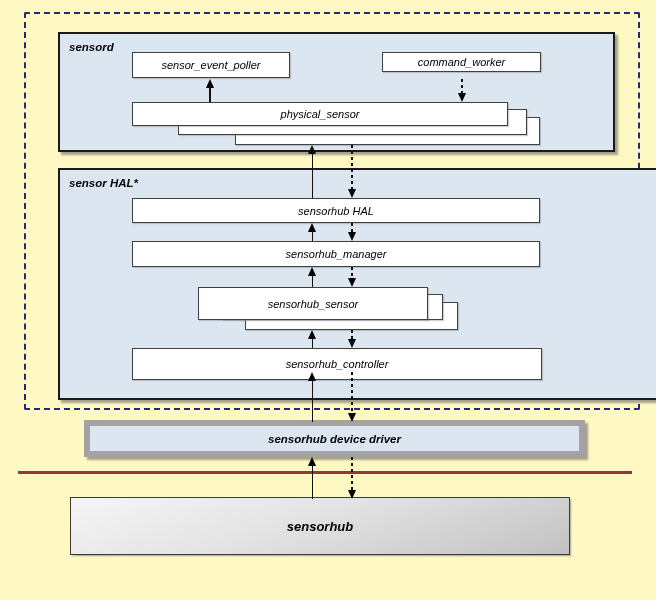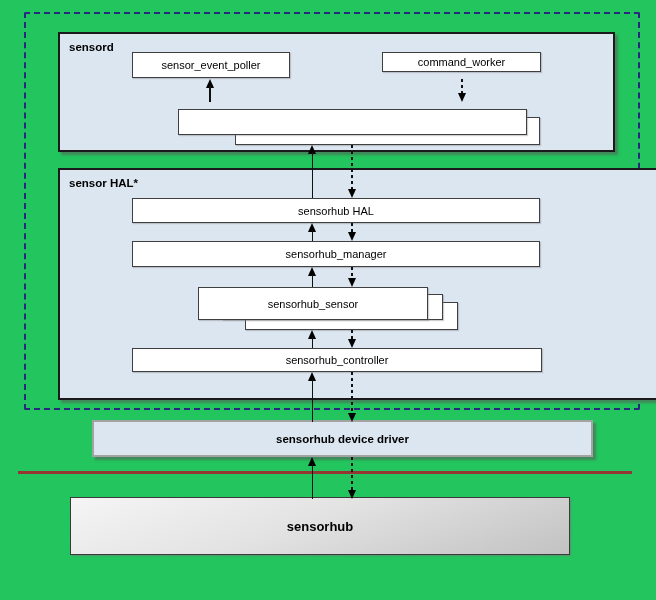--- a/index.html
+++ b/index.html
@@ -1,18 +1,18 @@
 <!DOCTYPE html>
 <html><head>
 <meta charset="utf-8">
 <style>
   html,body{margin:0;padding:0;background:#fff;}
   #stage{
-    position:relative;width:656px;height:600px;background:#22c55e;overflow:hidden;
-    font-family:"Liberation Sans","DejaVu Sans",sans-serif;color:#000;
+    position:relative;width:656px;height:600px;background:#fef9c3;overflow:hidden;
+    font-family:"Liberation Sans","DejaVu Sans",sans-serif;color:#000;font-style:italic;
   }
   
   .dashed-frame{
     position:absolute;left:24px;top:12px;width:612px;height:394px;
     border:2px dashed #28287f;border-radius:2px;background:transparent;
   }
   
   .container-box{
     position:absolute;background:#dce6f1;border:2px solid #1a1a1a;
     box-shadow:2.5px 2.5px 2px rgba(90,90,90,0.55);box-sizing:border-box;
@@ -33,28 +33,28 @@
   #n-sep{left:132px;top:52px;width:158px;height:26px;}
   #n-cw{left:382px;top:52px;width:159px;height:20px;}
   #ps-3{left:235px;top:117px;width:305px;height:28px;}
   #ps-2{left:178px;top:109px;width:349px;height:26px;}
   #n-ps{left:132px;top:102px;width:376px;height:24px;}
   #n-shal{left:132px;top:198px;width:408px;height:25px;}
   #n-smgr{left:132px;top:241px;width:408px;height:26px;}
   #ss-3{left:245px;top:302px;width:213px;height:28px;}
   #ss-2{left:222px;top:294px;width:221px;height:26px;}
   #n-ssen{left:198px;top:287px;width:230px;height:33px;}
-  #n-sctl{left:132px;top:348px;width:410px;height:24px;}
+  #n-sctl{left:132px;top:348px;width:410px;height:32px;}
   
   #box-driver{
     position:absolute;left:84px;top:420px;width:501px;height:37px;
-    background:#dce6f1;border:2px solid #a3a3a3;box-sizing:border-box;
+    background:#dce6f1;border:6px solid #a3a3a3;box-sizing:border-box;
     box-shadow:2.5px 2.5px 2px rgba(90,90,90,0.55);
     display:flex;align-items:center;justify-content:center;
-    font-size:11.5px;font-weight:bold;margin-left:8px;
+    font-size:11.5px;font-weight:bold;
   }
   
   #red-line{position:absolute;left:18px;top:471px;width:614px;height:3px;background:#943634;}
   
   #box-sensorhub{
     position:absolute;left:70px;top:497px;width:500px;height:58px;
     background:linear-gradient(160deg,#f5f5f5 0%,#e3e3e3 45%,#c2c2c2 100%);
     border:1.6px solid #3a3a3a;box-sizing:border-box;
     box-shadow:1.5px 1.5px 1.5px rgba(120,120,120,0.5);
     display:flex;align-items:center;justify-content:center;
@@ -84,20 +84,21 @@
 
   <div class="container-box" id="box-sensorhal">
     <span class="container-label">sensor HAL*</span>
   </div>
 
   <div class="node" id="n-sep">sensor_event_poller</div>
   <div class="node" id="n-cw">command_worker</div>
 
   <div class="stack" id="ps-3"></div>
   <div class="stack" id="ps-2"></div>
+  <div class="node" id="n-ps">physical_sensor</div>
 
   <div class="node" id="n-shal">sensorhub HAL</div>
   <div class="node" id="n-smgr">sensorhub_manager</div>
 
   <div class="stack" id="ss-3"></div>
   <div class="stack" id="ss-2"></div>
   <div class="node" id="n-ssen">sensorhub_sensor</div>
 
   <div class="node" id="n-sctl">sensorhub_controller</div>
 

